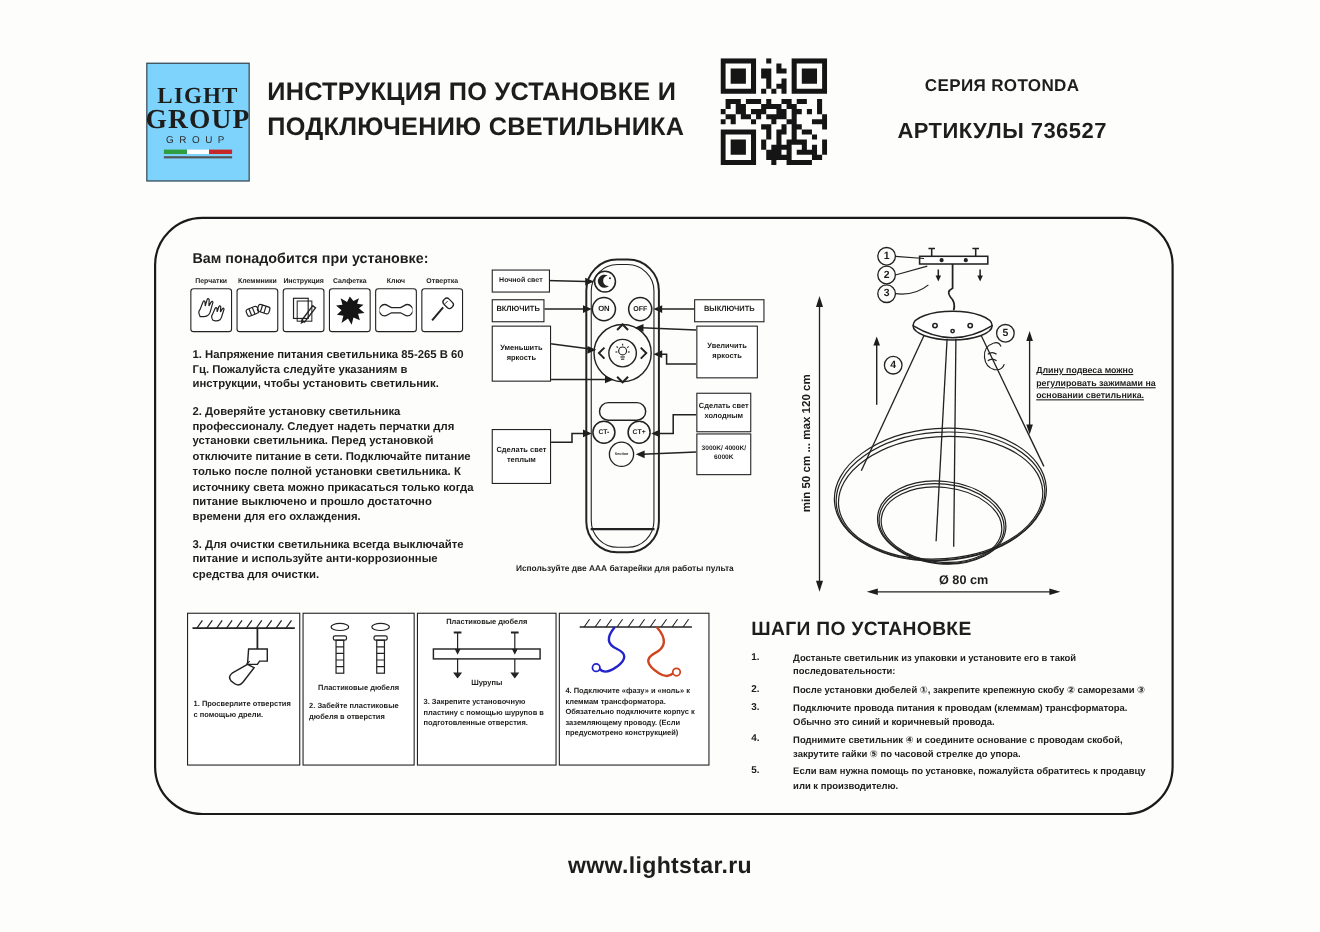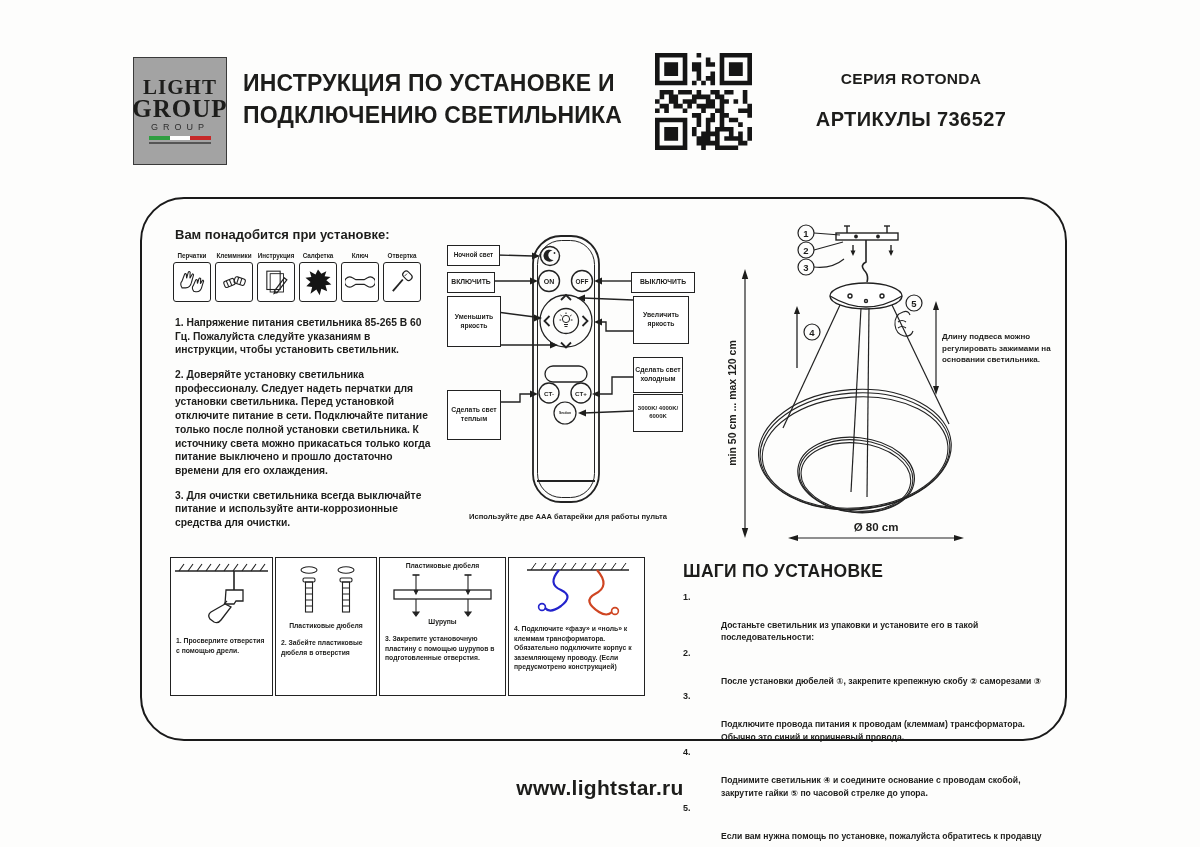--- a/index.html
+++ b/index.html
@@ -1,20 +1,20 @@
 <!DOCTYPE html>
 <html style="--ink: #1d1d1b; --wire-blue: #2323cc; --wire-red: #cf4522; --flag-green: #2f9e41; --flag-red: #c62828;"><head>
 <meta charset="utf-8">
 <style>
   html,body{margin:0;padding:0;background:#fbfbf9;}
   .page{position:relative;width:1200px;height:847px;background:#fdfdfc;overflow:hidden;
         font-family:"Liberation Sans","DejaVu Sans",sans-serif;color:var(--ink,#1d1d1b);}
   .abs{position:absolute;}
   
-  .logo{left:133px;top:57px;width:92px;height:106px;border:1.5px solid #3a3a3a;background:#a3a3a3;
+  .logo{left:133px;top:57px;width:92px;height:106px;border:1.5px solid #3a3a3a;background:#7dd3fc;
         display:flex;flex-direction:column;align-items:center;justify-content:center;}
   .logo-word{font-family:"Liberation Serif","DejaVu Serif",serif;font-weight:700;line-height:.92;letter-spacing:1px;}
   .logo-light{font-size:21px;} .logo-star{font-size:25px;}
   .logo-group{font-size:9px;letter-spacing:5px;margin-top:2px;color:#2e2e2e;}
   .flag{width:62px;height:6px;margin-top:4px;display:flex;border-bottom:2px solid #555;}
   .flag span{flex:1;height:4px;}
   .fg{background:var(--flag-green,#2f9e41);} .fw{background:#fff;} .fr{background:var(--flag-red,#c62828);}
   .title{left:243px;top:68px;width:420px;font-size:23px;font-weight:700;line-height:1.38;letter-spacing:.2px;}
   .qr{left:655px;top:53px;width:97px;height:97px;}
   .series-block{left:788px;top:70px;width:246px;text-align:center;}
@@ -28,32 +28,32 @@
   .tool{width:38px;display:flex;flex-direction:column;align-items:center;}
   .tool-label{font-size:6.3px;font-weight:700;height:10px;white-space:nowrap;}
   .tool-box{width:36px;height:38px;border:1.5px solid #222;border-radius:3px;background:#fff;
             display:flex;align-items:center;justify-content:center;}
   .notes{left:175px;top:316px;width:256px;font-size:10.3px;font-weight:600;line-height:1.33;}
   .notes p{margin:0 0 11px 0;}
   
   .rlabel{border:1.5px solid #222;background:#fff;display:flex;align-items:center;justify-content:center;
           text-align:center;font-size:6.8px;font-weight:600;line-height:1.3;padding:1px;}
   .battery-note{left:448px;top:512px;width:240px;text-align:center;font-size:7.6px;font-weight:600;}
-  .lamp-note{left:942px;top:331px;width:118px;font-size:8px;font-weight:600;line-height:1.45;}
+  .lamp-note{left:942px;top:331px;width:118px;font-size:8px;font-weight:600;line-height:1.45;text-decoration:underline;}
   
   .bpanel{border:1.6px solid #222;background:#fff;top:557px;height:137px;}
   .bp-caption{position:absolute;left:5px;right:3px;font-size:6.8px;font-weight:600;line-height:1.4;text-align:left;}
   .bp-label{position:absolute;left:0;right:0;text-align:center;font-size:6.8px;font-weight:700;}
   
   .steps{left:683px;top:561px;width:372px;}
   .steps-heading{font-size:17.5px;font-weight:700;letter-spacing:.3px;}
   .steps-list{margin-top:10px;}
   .step{display:flex;margin-bottom:4px;}
   .step-num{width:38px;font-size:9px;font-weight:700;flex:none;}
-  .step-text{font-size:8.6px;font-weight:600;line-height:1.45;margin-top:27px;}
+  .step-text{font-size:8.6px;font-weight:600;line-height:1.45;}
   
   .url{left:0;top:776px;width:1200px;text-align:center;font-size:21px;font-weight:700;letter-spacing:.3px;}
   svg{display:block;}
   .ink{stroke:#222;fill:none;}
   .wire-blue{stroke:var(--wire-blue,#2323cc);fill:none;}
   .wire-red{stroke:var(--wire-red,#cf4522);fill:none;}
 </style>
 </head>
 <body>
 

